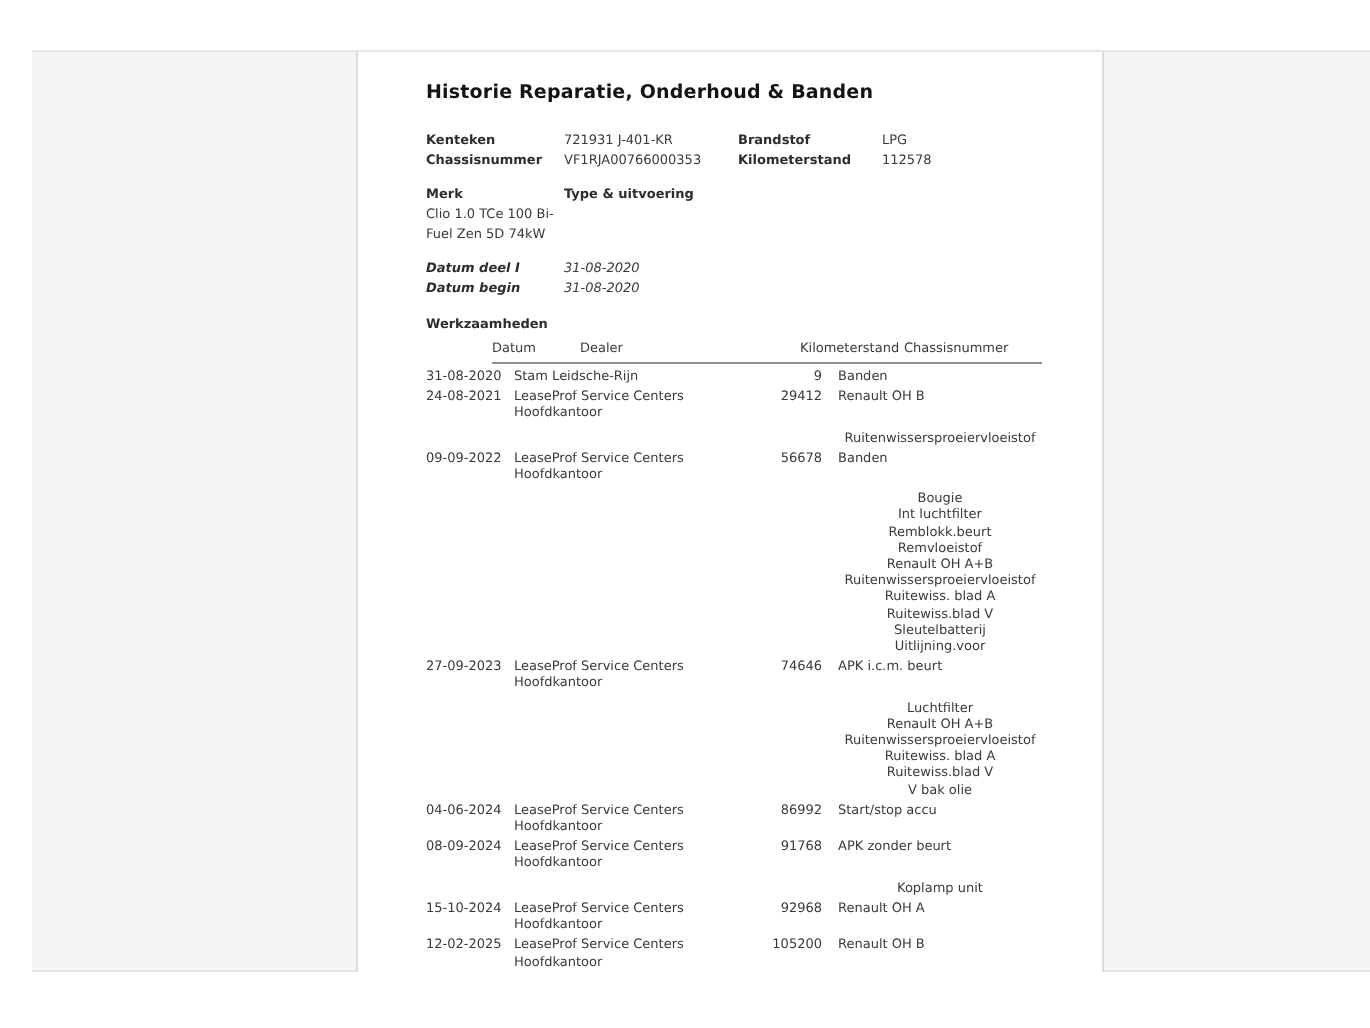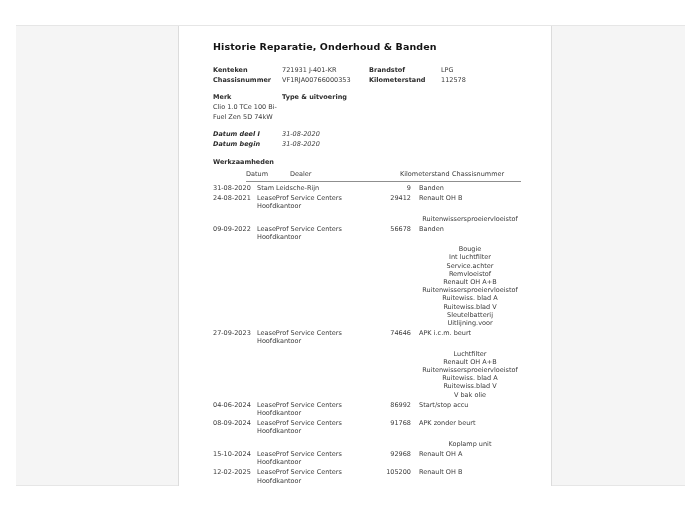--- a/index.html
+++ b/index.html
@@ -98,21 +98,21 @@
     <div class="c-date">09-09-2022</div>
     <div class="c-dealer">
               <div>LeaseProf Service Centers</div>
               <div>Hoofdkantoor</div>
             </div>
     <div class="c-km">56678</div>
     <div class="c-desc">Banden</div>
     <div class="c-extra">
               <div>Bougie</div>
               <div>Int luchtfilter</div>
-              <div>Service.achter</div>
+              <div>Remblokk.beurt</div>
               <div>Remvloeistof</div>
               <div>Renault OH A+B</div>
               <div>Ruitenwissersproeiervloeistof</div>
               <div>Ruitewiss. blad A</div>
               <div>Ruitewiss.blad V</div>
               <div>Sleutelbatterij</div>
               <div>Uitlijning.voor</div>
             </div>
   </div>
 

